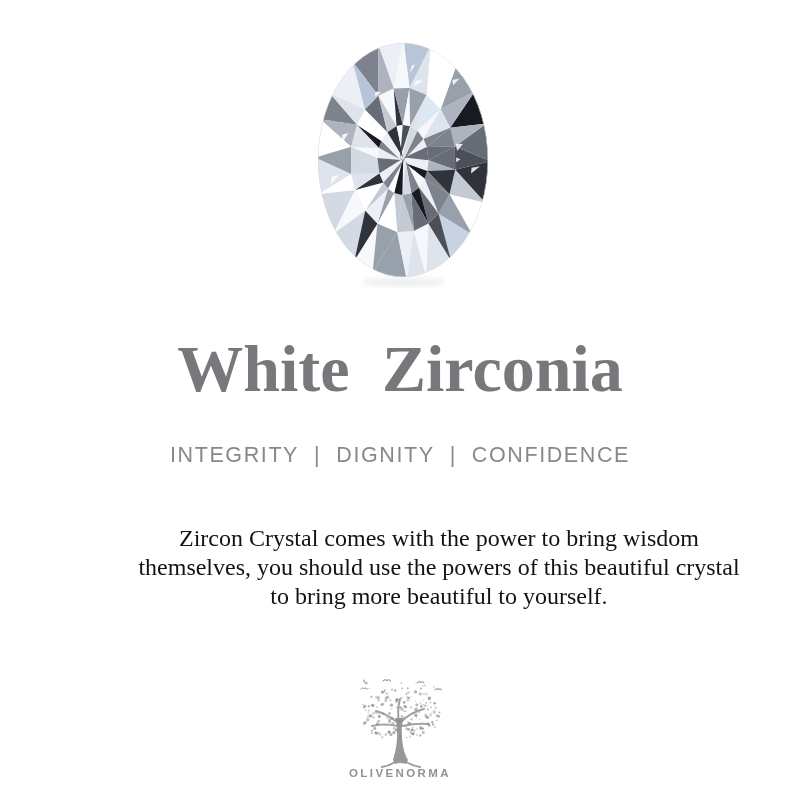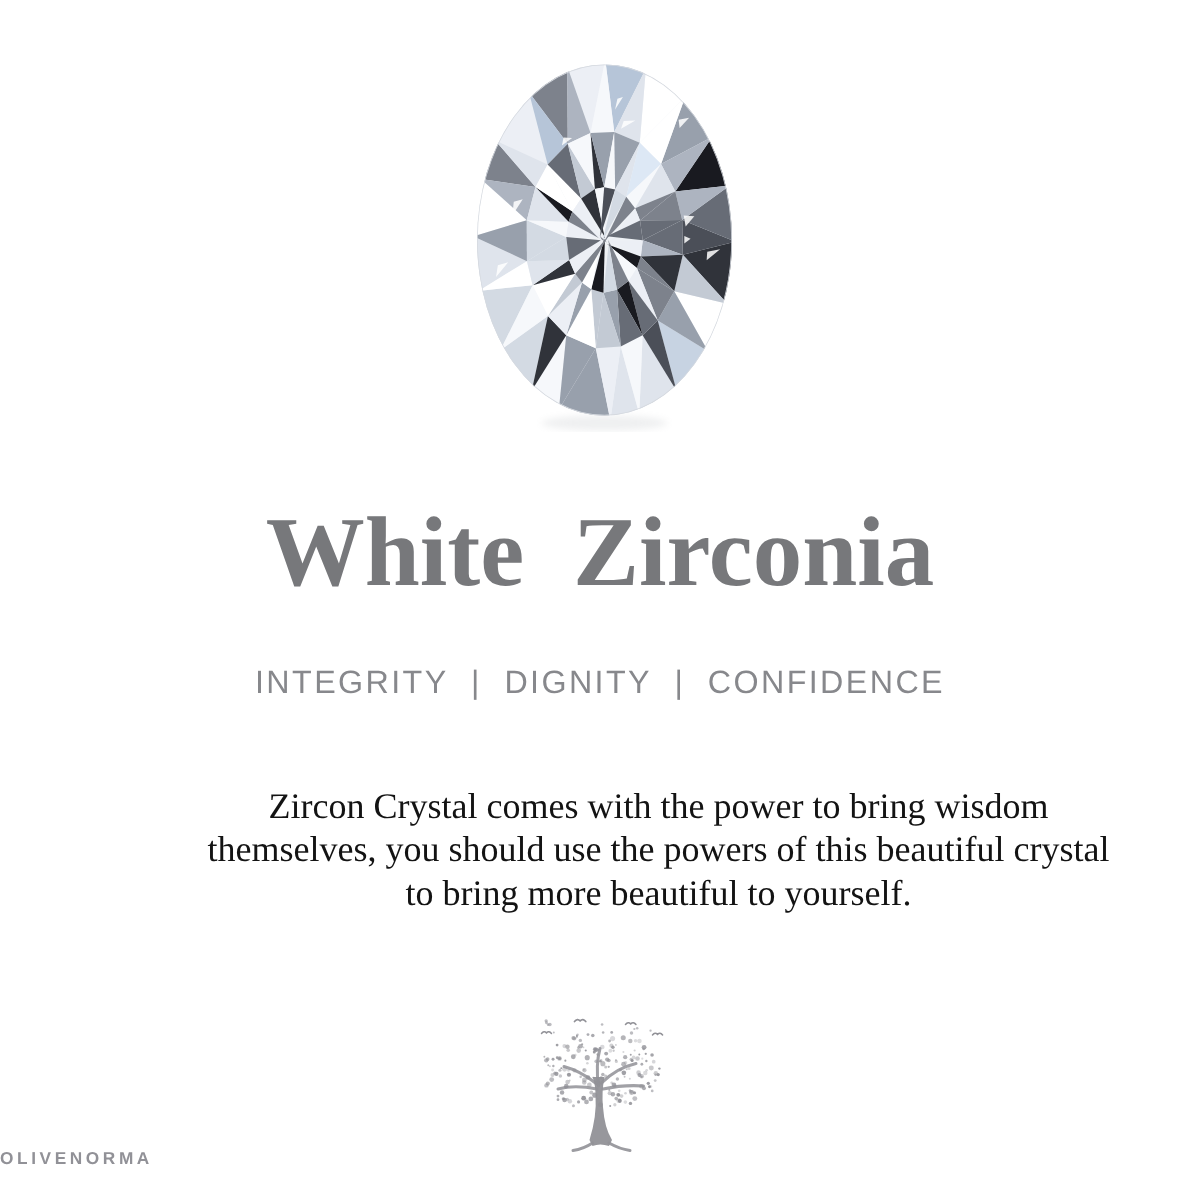--- a/index.html
+++ b/index.html
@@ -16,21 +16,21 @@
            font-size:21.5px;letter-spacing:1.6px;color:var(--tagline-color,#87888c);font-weight:400;}
   .tagline .sep{margin:0 15px;font-weight:300;color:var(--tagline-color,#87888c);}
 
   .description{position:absolute;left:0;top:524px;width:800px;text-align:center;
                font-family:"Liberation Serif",serif;font-size:24px;line-height:29px;
                color:var(--body-color,#131313);padding-left:39px;}
   .description .line{white-space:nowrap;}
 
   .logo{position:absolute;left:345px;top:678px;width:110px;height:92px;}
 
-  .brand-name{position:absolute;left:0;top:767px;width:800px;text-align:left;
+  .brand-name{position:absolute;left:0;top:767px;width:800px;text-align:center;
               font-size:11.5px;font-weight:700;letter-spacing:2.4px;
               color:var(--brand-color,#8f9095);}
 </style>
 </head>
 <body>
 
 <div class="page">
 
   <svg id="gem" class="gem" viewBox="0 0 188 252">
       <defs>

